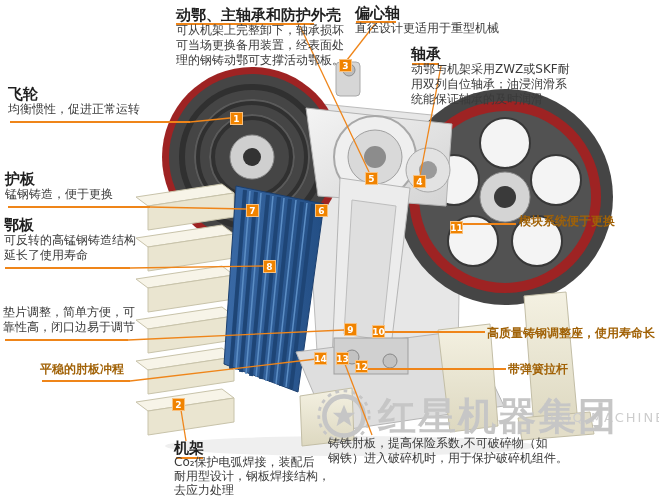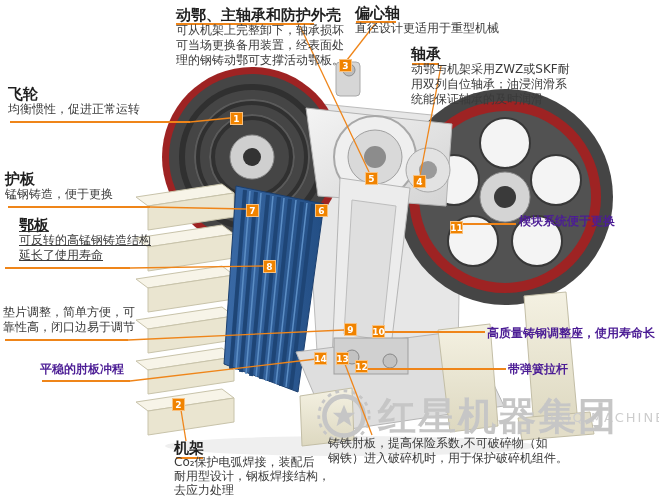--- a/index.html
+++ b/index.html
@@ -6,28 +6,28 @@
   html,body { width:659px; height:500px; background:#fff; font-family:"DejaVu Sans","Liberation Sans",sans-serif; }
   .stage { position:relative; width:659px; height:500px; background:#fff; overflow:hidden; }
   .machine, .leaders { position:absolute; left:0; top:0; }
   .machine { z-index:0; }
   .watermark { position:absolute; left:316px; top:388px; z-index:1; display:flex; align-items:center; }
   .wm-cn { position:relative; z-index:2; font-size:38px; font-weight:bold; color:#c6c6c6; letter-spacing:2px; margin-left:6px; white-space:nowrap; }
   .wm-en { position:absolute; z-index:1; left:228px; top:22px; font-size:13px; letter-spacing:2px; color:#cdcdcd; white-space:nowrap; }
   .leaders { z-index:2; }
   .callout { position:absolute; z-index:3; font-size:12px; line-height:15px; color:#3a3a3a; white-space:nowrap; }
   .ctitle { font-weight:bold; color:#1f1f1f; font-size:15px; }
-  .callout.strong .cline { font-weight:bold; color:#4c1d95; }
+  .callout.strong .cline { font-weight:bold; color:#a16207; }
   .cline.indent { padding-left:8px; }
   .co-moving { left:176px; top:8px; }
   .co-ecc    { left:355px; top:6px; }
   .co-bearing{ left:411px; top:47px; }
   .co-fly    { left:8px;   top:87px; }
   .co-guard  { left:5px;   top:172px; }
-  .co-jawplate{ left:19px;  top:218px;text-decoration:underline; }
+  .co-jawplate{ left:4px;  top:218px; }
   .co-shim   { left:3px;   top:305px; }
   .co-stroke { left:40px;  top:362px; }
   .co-wedge  { left:519px; top:214px; }
   .co-seat   { left:487px; top:326px; }
   .co-spring { left:508px; top:362px; }
   .co-frame  { left:174px; top:441px; line-height:14px; }
   .co-toggle { left:328px; top:436px; }
   .marker { position:absolute; z-index:4; width:13px; height:13px; background:#f08300; color:#fff;
             font-size:9px; font-weight:bold; display:flex; align-items:center; justify-content:center;
             box-shadow:0 0 0 1px rgba(255,255,255,.5) inset; }

